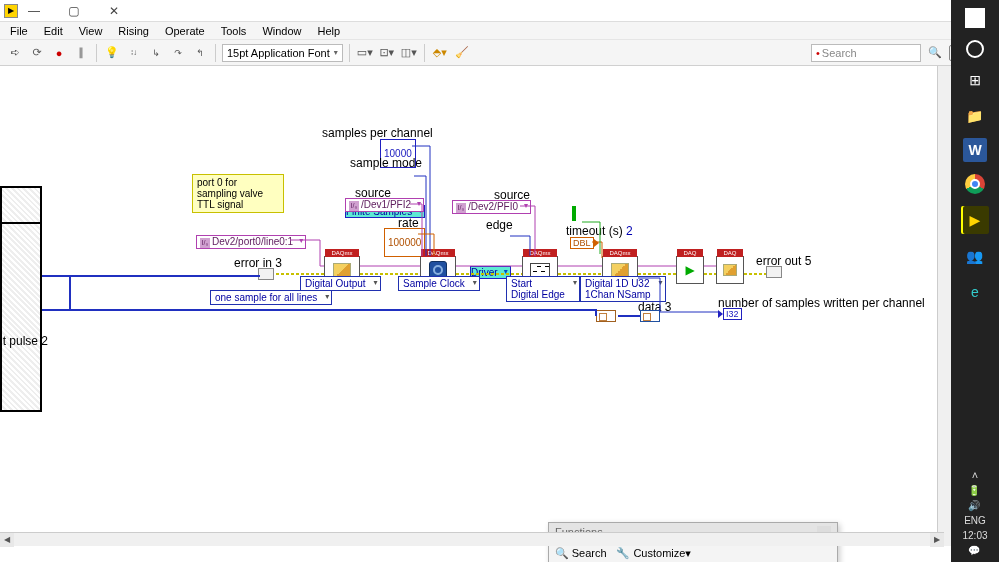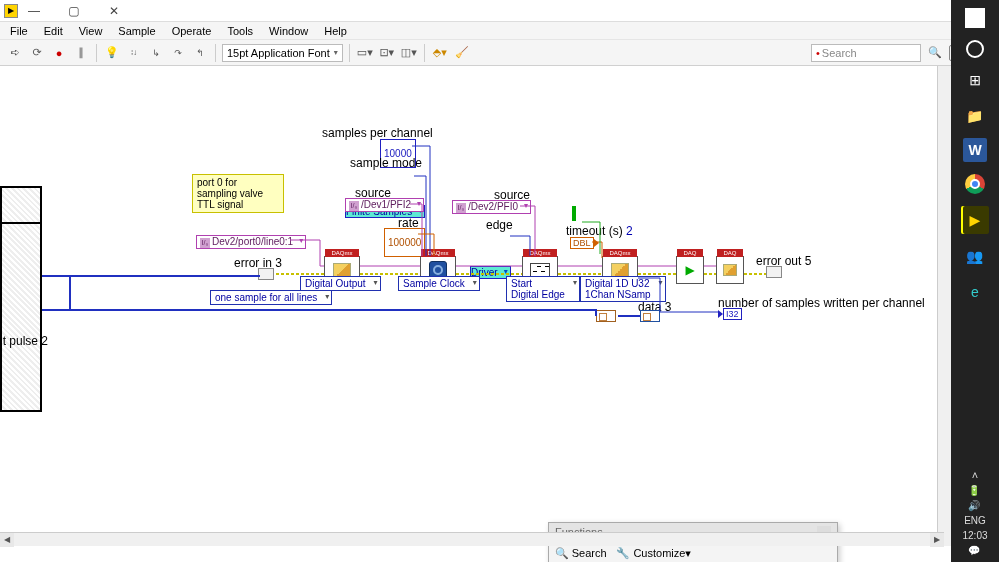--- a/index.html
+++ b/index.html
@@ -101,21 +101,21 @@
     <div class="win-btn">—</div>
     <div class="win-btn">▢</div>
     <div class="win-btn">✕</div>
   </div>
 </div>
 
 <div class="menubar">
   <span>File</span>
   <span>Edit</span>
   <span>View</span>
-  <span>Sample</span>
+  <span>Rising</span>
   <span>Operate</span>
   <span>Tools</span>
   <span>Window</span>
   <span>Help</span>
 </div>
 
 <div class="toolbar">
   <div class="tbtn">➪</div>
   <div class="tbtn">⟳</div>
   <div class="tbtn" style="color:#c00">●</div>

